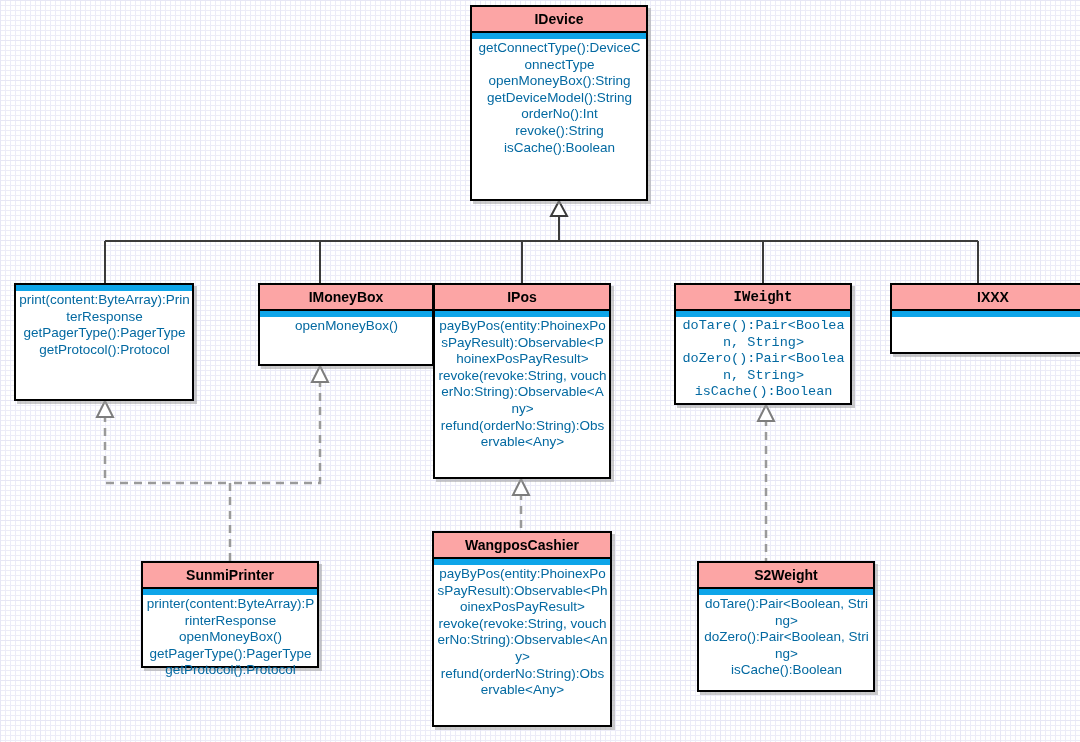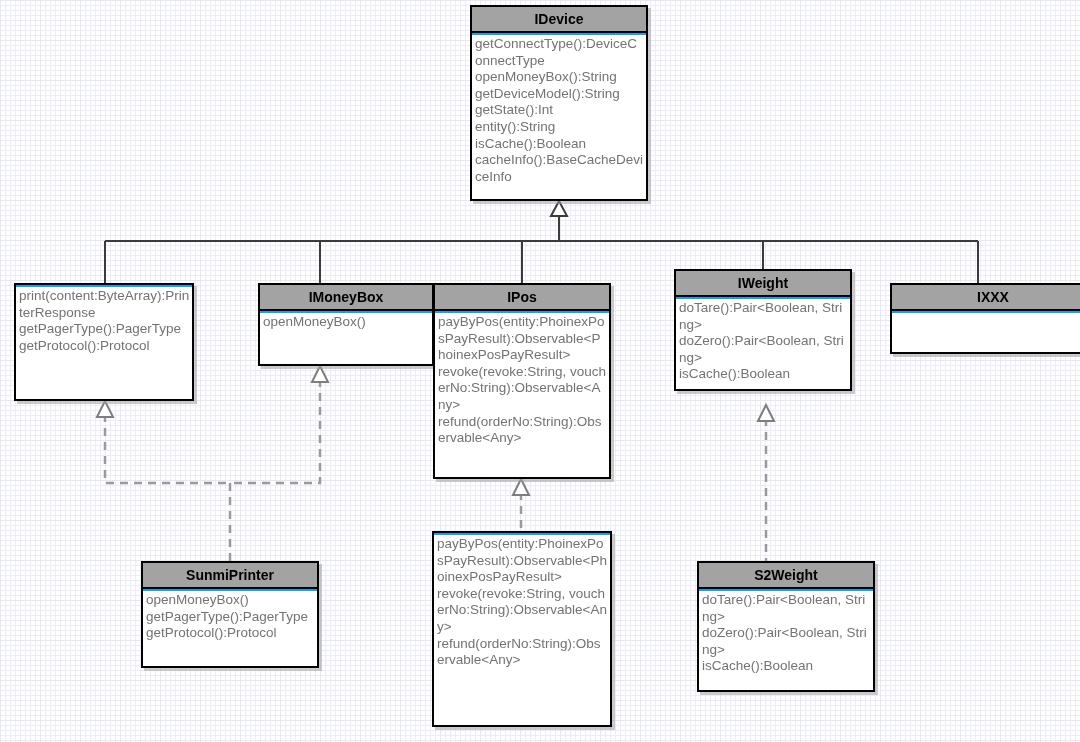--- a/index.html
+++ b/index.html
@@ -46,31 +46,32 @@
   }
   .uml-title {
     box-sizing: border-box;
     text-align: center;
     font-weight: bold;
     font-size: 14px;
     line-height: 16px;
     padding: 4px 2px 4px 2px;
     border-bottom: 2px solid #000000;
     color: #000000;
-    background: #a3a3a3;
+    background: #fca5a5;
     white-space: nowrap;
   }
   .uml-members {
     box-sizing: border-box;
-    border-top: 2px solid #0ea5e9;
+    border-top: 6px solid #0ea5e9;
     padding: 1px 2px 2px 3px;
     font-size: 13.5px;
     line-height: 16.6px;
-    color: #737373;
+    color: #0369a1;
     overflow: hidden;
+    text-align: center;
   }
   .uml-member {
     white-space: pre-wrap;
     word-break: break-all;
     overflow-wrap: anywhere;
   }
   .uml-members.empty {
     min-height: 38px;
   }
 </style>
@@ -112,24 +113,23 @@
     <polygon points="521,479 513,495 529,495" fill="#ffffff" stroke="#7d7d7d" stroke-width="2" stroke-linejoin="miter"></polygon>
     <polygon points="766,405 758,421 774,421" fill="#ffffff" stroke="#7d7d7d" stroke-width="2" stroke-linejoin="miter"></polygon>
   </svg>
 
   <div class="uml-class" style="left:470px; top:5px; width:178px; height:196px;">
     <div class="uml-title">IDevice</div>
     <div class="uml-members">
       <div class="uml-member">getConnectType():DeviceConnectType</div>
       <div class="uml-member">openMoneyBox():String</div>
       <div class="uml-member">getDeviceModel():String</div>
-      <div class="uml-member">getState():Int</div>
-      <div class="uml-member">entity():String</div>
+      <div class="uml-member">orderNo():Int</div>
+      <div class="uml-member">revoke():String</div>
       <div class="uml-member">isCache():Boolean</div>
-      <div class="uml-member">cacheInfo():BaseCacheDeviceInfo</div>
     </div>
   </div>
 
   <div class="uml-class" style="left:14px; top:283px; width:180px; height:118px;">
     <div class="uml-members">
       <div class="uml-member">print(content:ByteArray):PrinterResponse</div>
       <div class="uml-member">getPagerType():PagerType</div>
       <div class="uml-member">getProtocol():Protocol</div>
     </div>
   </div>
@@ -143,44 +143,46 @@
 
   <div class="uml-class" style="left:433px; top:283px; width:178px; height:196px;">
     <div class="uml-title">IPos</div>
     <div class="uml-members">
       <div class="uml-member">payByPos(entity:PhoinexPosPayResult):Observable&lt;PhoinexPosPayResult&gt;</div>
       <div class="uml-member">revoke(revoke:String, voucherNo:String):Observable&lt;Any&gt;</div>
       <div class="uml-member">refund(orderNo:String):Observable&lt;Any&gt;</div>
     </div>
   </div>
 
-  <div class="uml-class" style="left:674px; top:269px; width:178px; height:122px;">
+  <div class="uml-class" style="left:674px; top:283px; width:178px; height:122px;font-family:Liberation Mono, monospace;">
     <div class="uml-title">IWeight</div>
     <div class="uml-members">
       <div class="uml-member">doTare():Pair&lt;Boolean, String&gt;</div>
       <div class="uml-member">doZero():Pair&lt;Boolean, String&gt;</div>
       <div class="uml-member">isCache():Boolean</div>
     </div>
   </div>
 
   <div class="uml-class" style="left:890px; top:283px; width:206px; height:71px;">
     <div class="uml-title">IXXX</div>
     <div class="uml-members empty"></div>
   </div>
 
   <div class="uml-class" style="left:141px; top:561px; width:178px; height:107px;">
     <div class="uml-title">SunmiPrinter</div>
     <div class="uml-members">
+      <div class="uml-member">printer(content:ByteArray):PrinterResponse</div>
       <div class="uml-member">openMoneyBox()</div>
       <div class="uml-member">getPagerType():PagerType</div>
       <div class="uml-member">getProtocol():Protocol</div>
     </div>
   </div>
 
   <div class="uml-class" style="left:432px; top:531px; width:180px; height:196px;">
+    <div class="uml-title">WangposCashier</div>
     <div class="uml-members">
       <div class="uml-member">payByPos(entity:PhoinexPosPayResult):Observable&lt;PhoinexPosPayResult&gt;</div>
       <div class="uml-member">revoke(revoke:String, voucherNo:String):Observable&lt;Any&gt;</div>
       <div class="uml-member">refund(orderNo:String):Observable&lt;Any&gt;</div>
     </div>
   </div>
 
   <div class="uml-class" style="left:673px; top:561px; width:178px; height:131px;margin-left:24px;">
     <div class="uml-title">S2Weight</div>
     <div class="uml-members">

